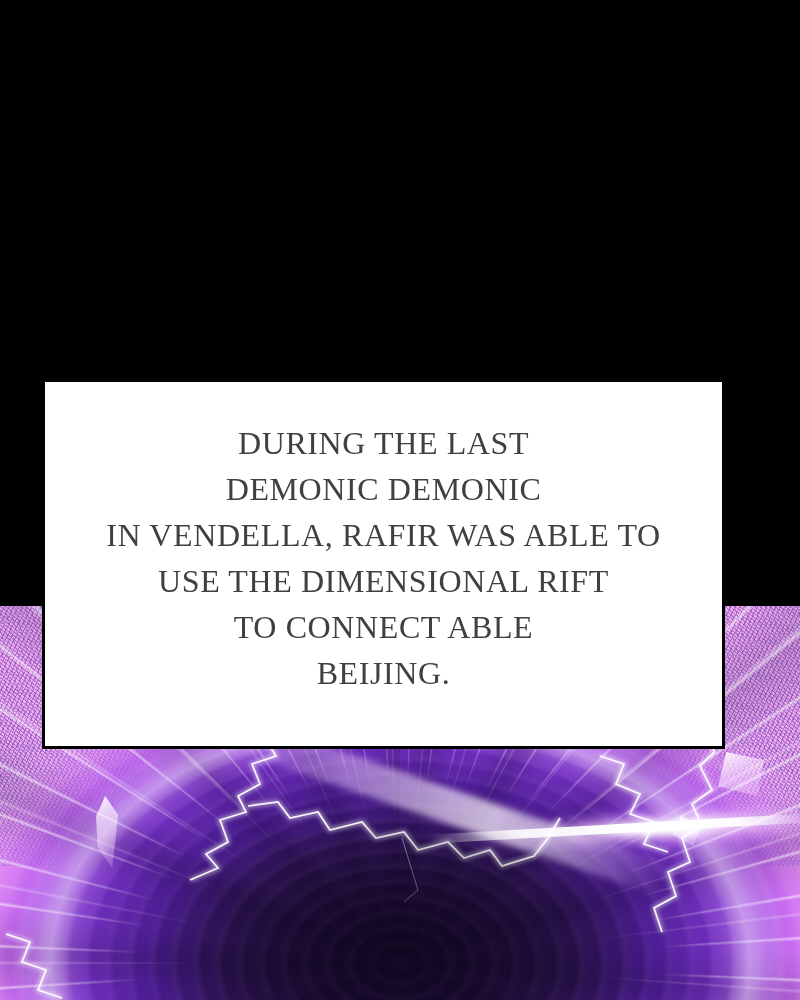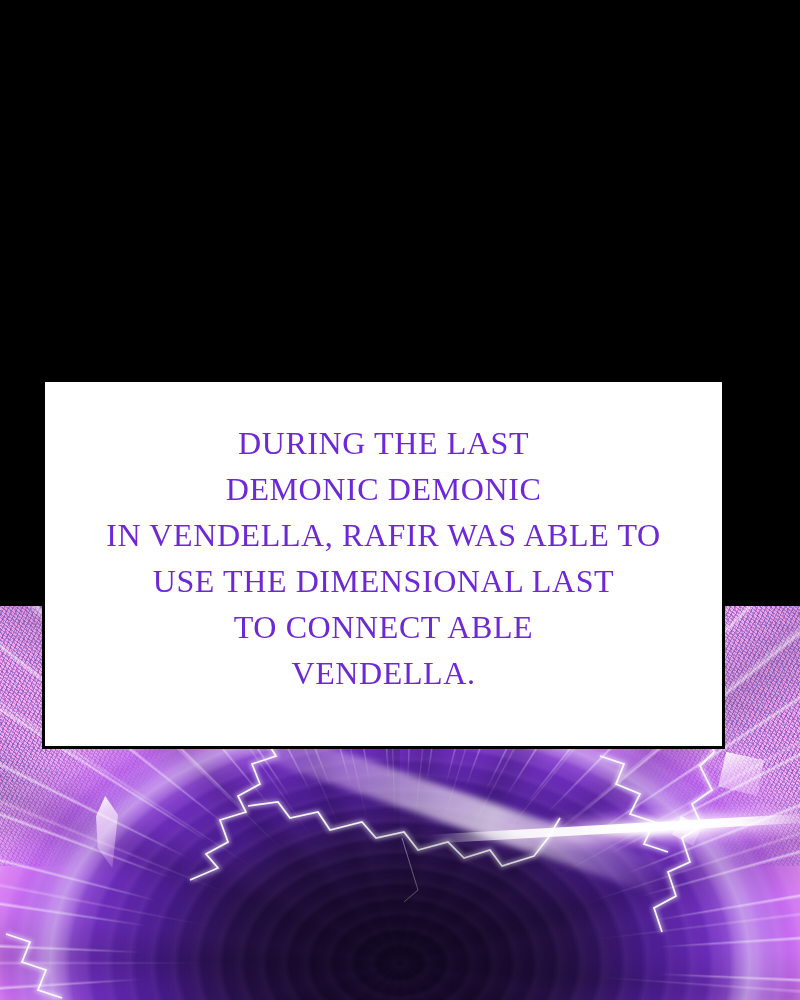--- a/index.html
+++ b/index.html
@@ -270,21 +270,21 @@
     border: 3px solid #000000;
     box-sizing: border-box;
     display: flex;
     align-items: center;
     justify-content: center;
     z-index: 10;
   }
   #caption-text {
     width: 100%;
     text-align: center;
-    color: #6d28d9;
+    color: #404040;
     font-size: 32px;
     line-height: 46px;
     letter-spacing: 0.6px;
     font-weight: 400;
     padding-bottom: 36px;
     margin-top: 24px;
   }
   #caption-text .line { display: block; white-space: nowrap; }
 </style>
 </head>
@@ -346,19 +346,19 @@
     </svg>
 
     <div id="rift-vignette"></div>
   </div>
 
   <div id="caption-box">
     <div id="caption-text">
       <span class="line">DURING THE LAST</span>
       <span class="line">DEMONIC DEMONIC</span>
       <span class="line">IN VENDELLA, RAFIR WAS ABLE TO</span>
-      <span class="line">USE THE DIMENSIONAL LAST</span>
+      <span class="line">USE THE DIMENSIONAL RIFT</span>
       <span class="line">TO CONNECT ABLE</span>
-      <span class="line">VENDELLA.</span>
+      <span class="line">BEIJING.</span>
     </div>
   </div>
 
 </div>
 
 </body></html>

